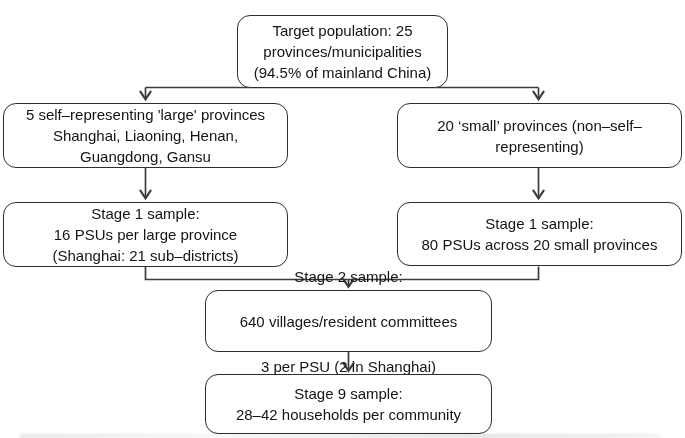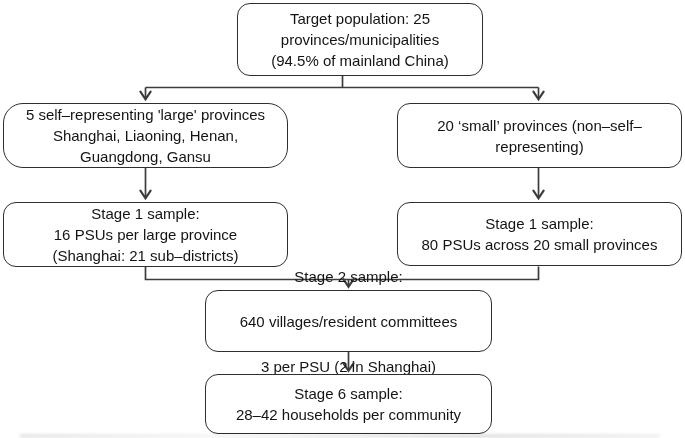--- a/index.html
+++ b/index.html
@@ -37,22 +37,22 @@
     background:var(--bg);
     display:flex;
     flex-direction:column;
     justify-content:center;
     align-items:center;
     text-align:center;
     font-size:15px;
     line-height:21px;
   }
   .box .ln{white-space:nowrap;}
-  .b-target{left:237px;top:3px;width:246px;height:73px;}
-  .b-large{left:3px;top:103px;width:285px;height:65px;border-radius:20px;}
+  .b-target{left:237px;top:15px;width:211px;height:73px;}
+  .b-large{left:3px;top:103px;width:285px;height:65px;}
   .b-small{left:397px;top:103px;width:285px;height:65px;}
   .b-stage1-large{left:3px;top:202px;width:285px;height:65px;}
   .b-stage1-small{left:397px;top:202px;width:285px;height:64px;}
   .b-stage2{left:205px;top:290px;width:287px;height:62px;gap:24px;}
   .b-stage3{left:205px;top:374px;width:287px;height:60px;}
   .scan-artifact{
     position:absolute;left:20px;bottom:0;width:640px;height:4px;
     background:linear-gradient(90deg,rgba(0,0,0,.10),rgba(0,0,0,.04) 30%,rgba(0,0,0,.12) 70%,rgba(0,0,0,.06));
     filter:blur(1.5px);
     pointer-events:none;
@@ -109,18 +109,18 @@
     <div class="ln">80 PSUs across 20 small provinces</div>
   </div>
 
   <div class="box b-stage2">
     <div class="ln">Stage 2 sample:</div>
     <div class="ln">640 villages/resident committees</div>
     <div class="ln">3 per PSU (2 in Shanghai)</div>
   </div>
 
   <div class="box b-stage3">
-    <div class="ln">Stage 6 sample:</div>
+    <div class="ln">Stage 9 sample:</div>
     <div class="ln">28–42 households per community</div>
   </div>
 
   <div class="scan-artifact"></div>
 </div>
 
 </body></html>

